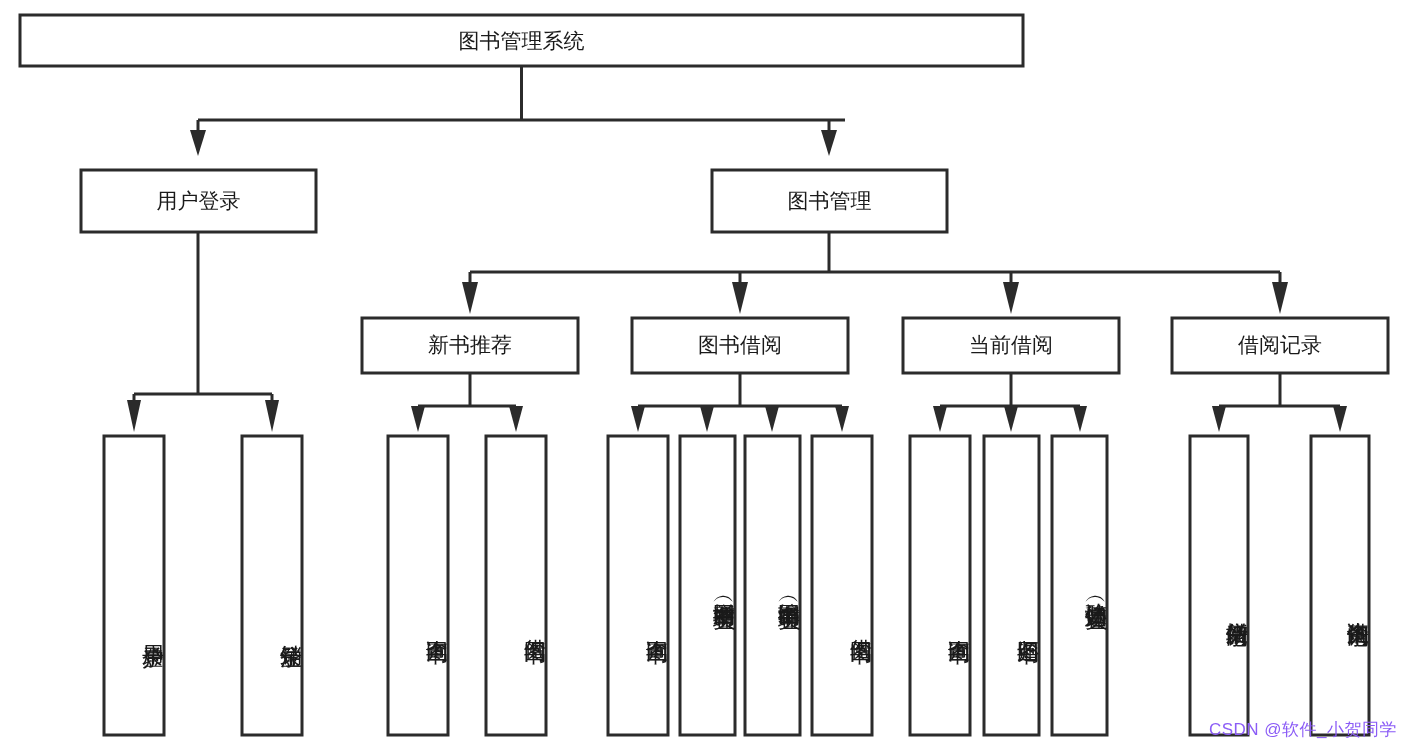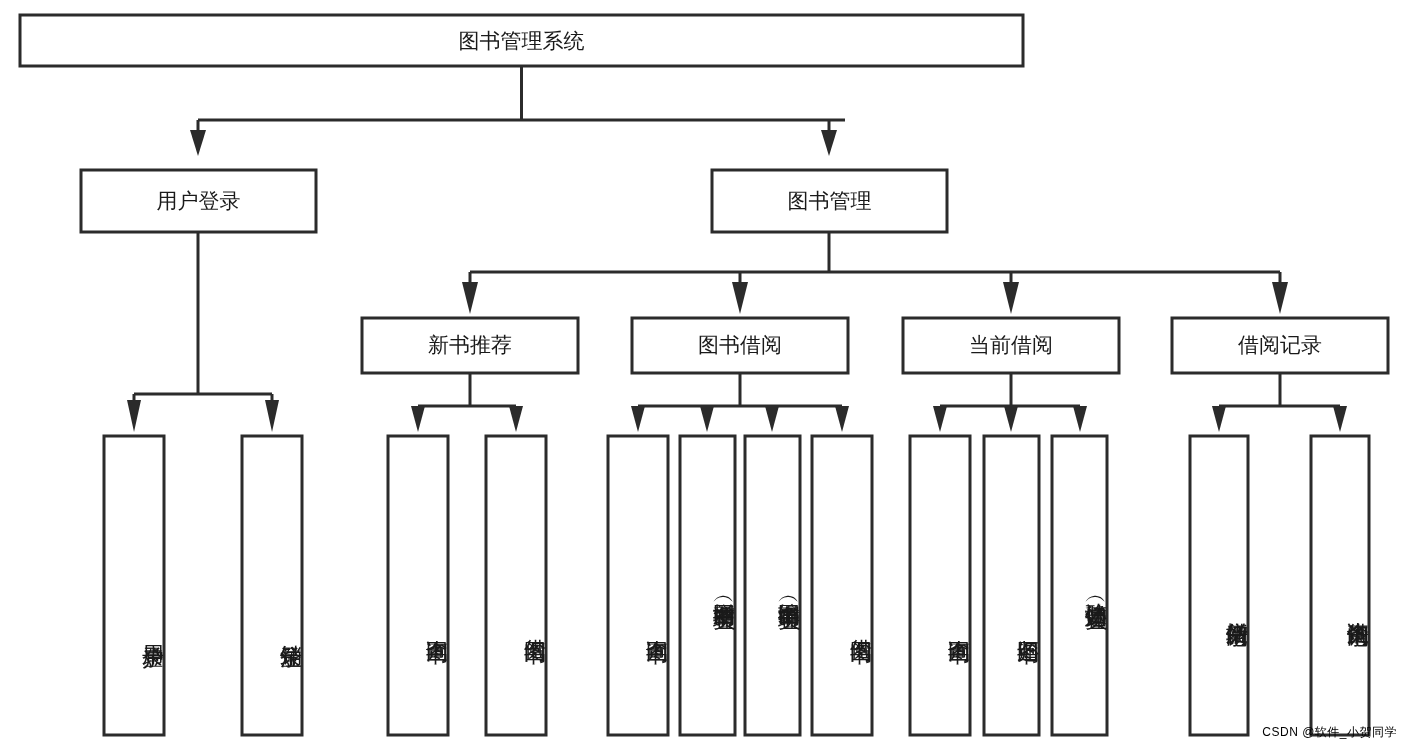--- a/index.html
+++ b/index.html
@@ -60,22 +60,22 @@
     align-items: flex-start;
     justify-content: center;
     pointer-events: none;
     user-select: none;
   }
   .watermark {
     position: absolute;
     right: 8px;
     bottom: 6px;
     font-family: "Liberation Sans", "DejaVu Sans", sans-serif;
-    font-size: 12px;
-    color: #000000;
+    font-size: 17px;
+    color: #8b5cf6;
     letter-spacing: 0.5px;
     white-space: nowrap;
   }
 </style>
 </head>
 <body>
 
 <div id="diagram-root">
 
   <svg class="flow-canvas" viewBox="0 0 1405 747" xmlns="http://www.w3.org/2000/svg">

